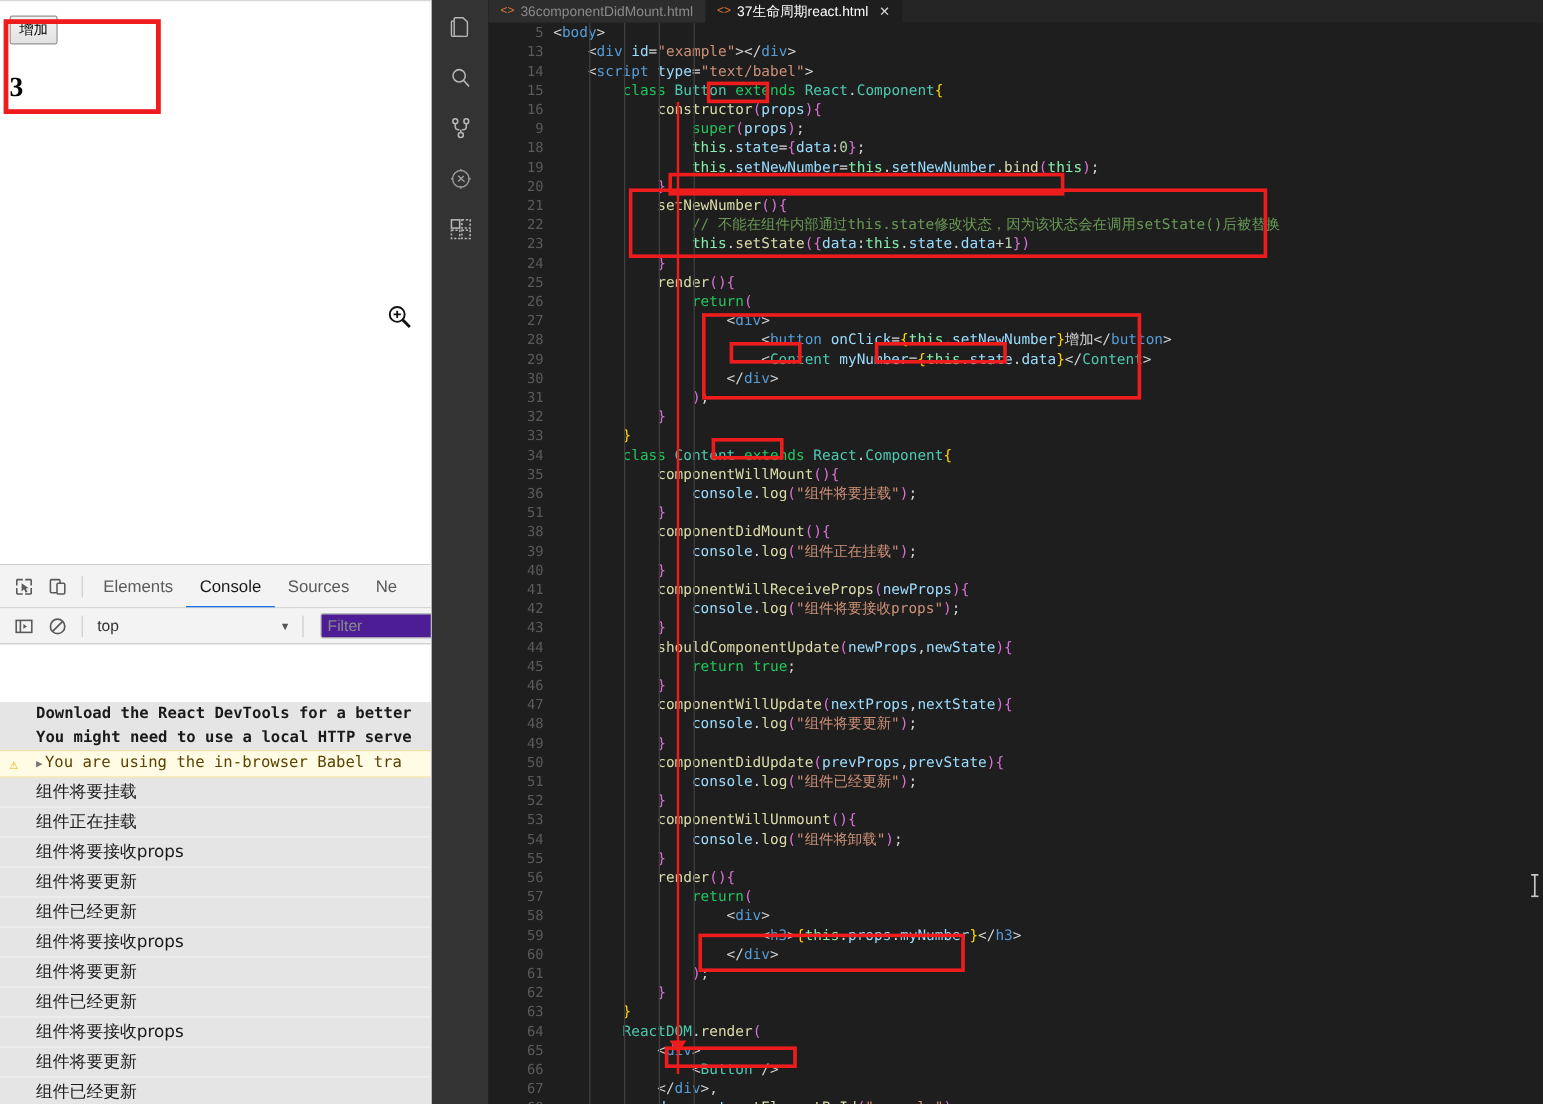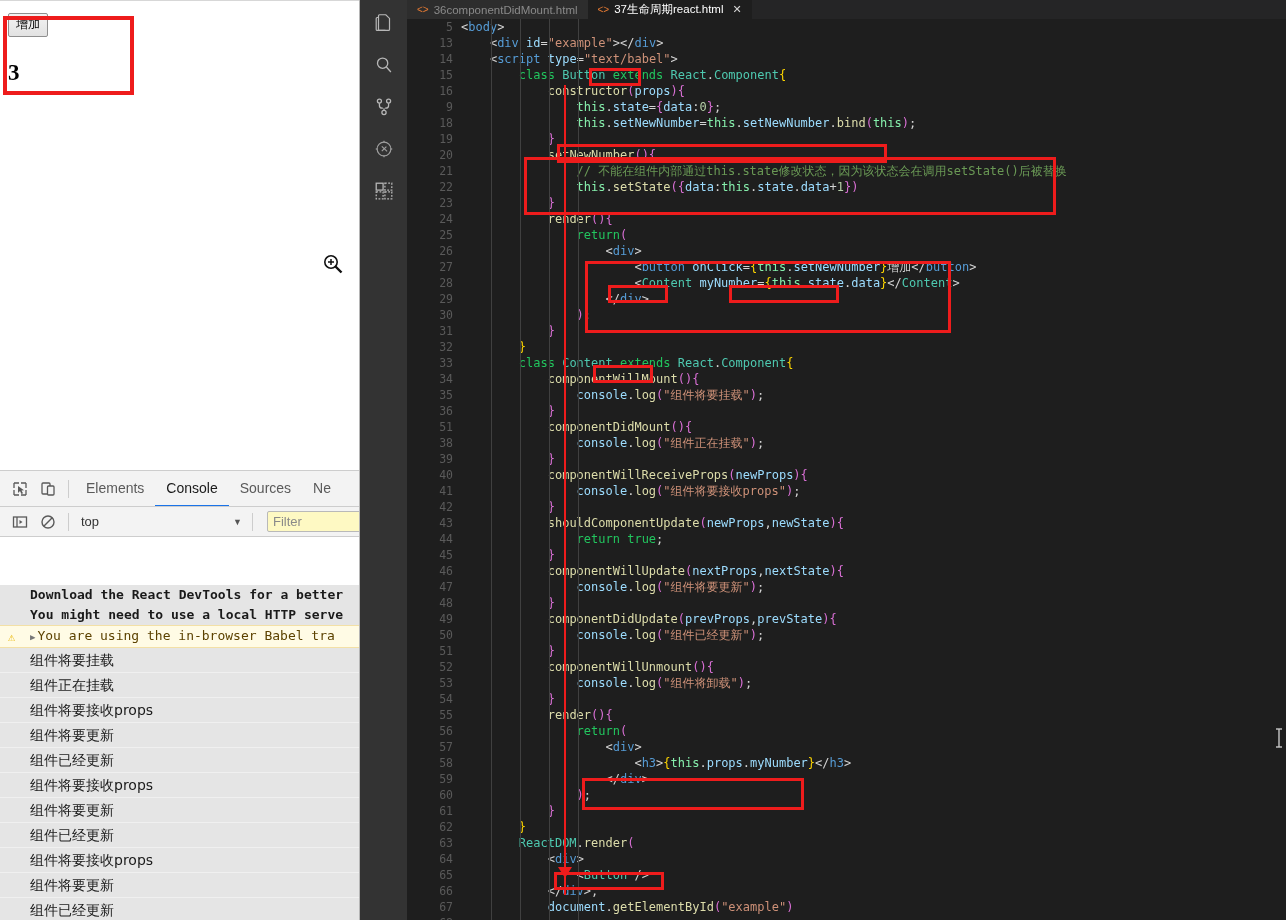--- a/index.html
+++ b/index.html
@@ -73,21 +73,21 @@
     padding-left: 6px; overflow: hidden; white-space: nowrap;
   }
   #context-select {
     display: flex; align-items: center; width: 165px; height: 22px;
     margin-left: 6px; font-size: 13px; color: #333;
     justify-content: space-between; cursor: pointer; flex: none;
   }
   #context-select .caret { font-size: 9px; color: #555; margin-right: 4px; }
   #filter-input {
     margin-left: 8px; width: 140px; height: 21px; flex: none;
-    border: 1px solid #b9b9b9; background: #fef9c3; border-radius: 2px;
+    border: 1px solid #b9b9b9; background: #4c1d95; border-radius: 2px;
     font-size: 13px; color: #8a8a8a; padding: 0 5px; line-height: 19px;
     font-family: "Liberation Sans", sans-serif;
   }
   #console-body {
     position: absolute; top: 67px; left: 0; right: 0; bottom: 0;
     background: #e5e5e5; overflow: hidden; margin-top: 47px;
   }
   .c-row {
     font-family: "DejaVu Sans Mono", monospace;
     font-size: 13px; color: #1a1a1a;
@@ -410,20 +410,21 @@
       <div id="code-lines">
         <div class="indent-g" style="left:30px"></div>
         <div class="indent-g" style="left:59px"></div>
         <div class="indent-g" style="left:88px"></div>
         <div class="indent-g" style="left:117px"></div>
       <div class="cline"><span class="tk-pun">&lt;</span><span class="tk-tag">body</span><span class="tk-pun">&gt;</span></div>
           <div class="cline">    <span class="tk-pun">&lt;</span><span class="tk-tag">div</span> <span class="tk-attr">id</span><span class="tk-pun">=</span><span class="tk-str">"example"</span><span class="tk-pun">&gt;&lt;/</span><span class="tk-tag">div</span><span class="tk-pun">&gt;</span></div>
           <div class="cline">    <span class="tk-pun">&lt;</span><span class="tk-tag">script</span> <span class="tk-attr">type</span><span class="tk-pun">=</span><span class="tk-str">"text/babel"</span><span class="tk-pun">&gt;</span></div>
           <div class="cline">        <span class="tk-kw">class</span> <span class="tk-cls">Button</span> <span class="tk-kw">extends</span> <span class="tk-cls">React</span><span class="tk-pun">.</span><span class="tk-cls">Component</span><span class="tk-brkY">{</span></div>
           <div class="cline">            <span class="tk-fn">constructor</span><span class="tk-brk">(</span><span class="tk-var">props</span><span class="tk-brk">){</span></div>
+          <div class="cline">                <span class="tk-kw">super</span><span class="tk-brk">(</span><span class="tk-var">props</span><span class="tk-brk">)</span><span class="tk-pun">;</span></div>
           <div class="cline">                <span class="tk-this">this</span><span class="tk-pun">.</span><span class="tk-var">state</span><span class="tk-pun">=</span><span class="tk-brk">{</span><span class="tk-var">data</span><span class="tk-pun">:</span><span class="tk-num">0</span><span class="tk-brk">}</span><span class="tk-pun">;</span></div>
           <div class="cline">                <span class="tk-this">this</span><span class="tk-pun">.</span><span class="tk-var">setNewNumber</span><span class="tk-pun">=</span><span class="tk-this">this</span><span class="tk-pun">.</span><span class="tk-var">setNewNumber</span><span class="tk-pun">.</span><span class="tk-fn">bind</span><span class="tk-brk">(</span><span class="tk-this">this</span><span class="tk-brk">)</span><span class="tk-pun">;</span></div>
           <div class="cline">            <span class="tk-brk">}</span></div>
           <div class="cline">            <span class="tk-fn">setNewNumber</span><span class="tk-brk">(){</span></div>
           <div class="cline">                <span class="tk-com">// 不能在组件内部通过this.state修改状态，因为该状态会在调用setState()后被替换</span></div>
           <div class="cline">                <span class="tk-this">this</span><span class="tk-pun">.</span><span class="tk-fn">setState</span><span class="tk-brk">({</span><span class="tk-var">data</span><span class="tk-pun">:</span><span class="tk-this">this</span><span class="tk-pun">.</span><span class="tk-var">state</span><span class="tk-pun">.</span><span class="tk-var">data</span><span class="tk-pun">+</span><span class="tk-num">1</span><span class="tk-brk">})</span></div>
           <div class="cline">            <span class="tk-brk">}</span></div>
           <div class="cline">            <span class="tk-fn">render</span><span class="tk-brk">(){</span></div>
           <div class="cline">                <span class="tk-kw">return</span><span class="tk-brk">(</span></div>
           <div class="cline">                    <span class="tk-pun">&lt;</span><span class="tk-tag">div</span><span class="tk-pun">&gt;</span></div>

